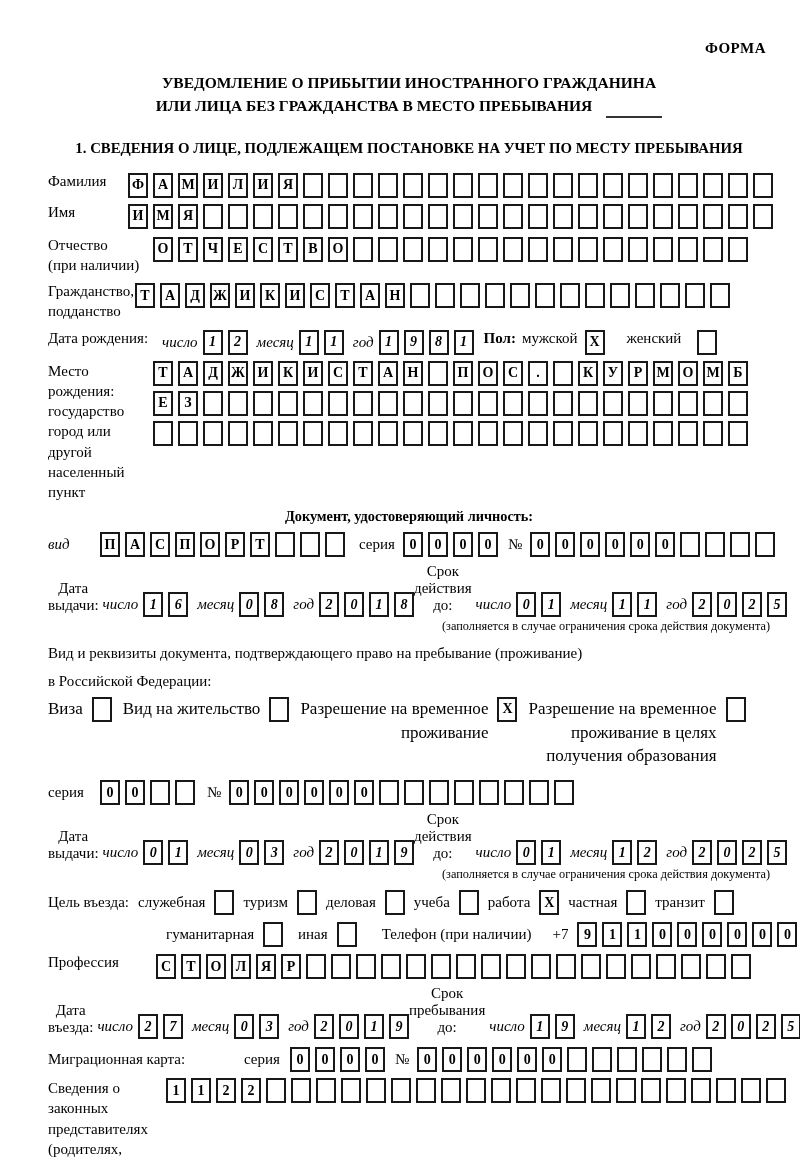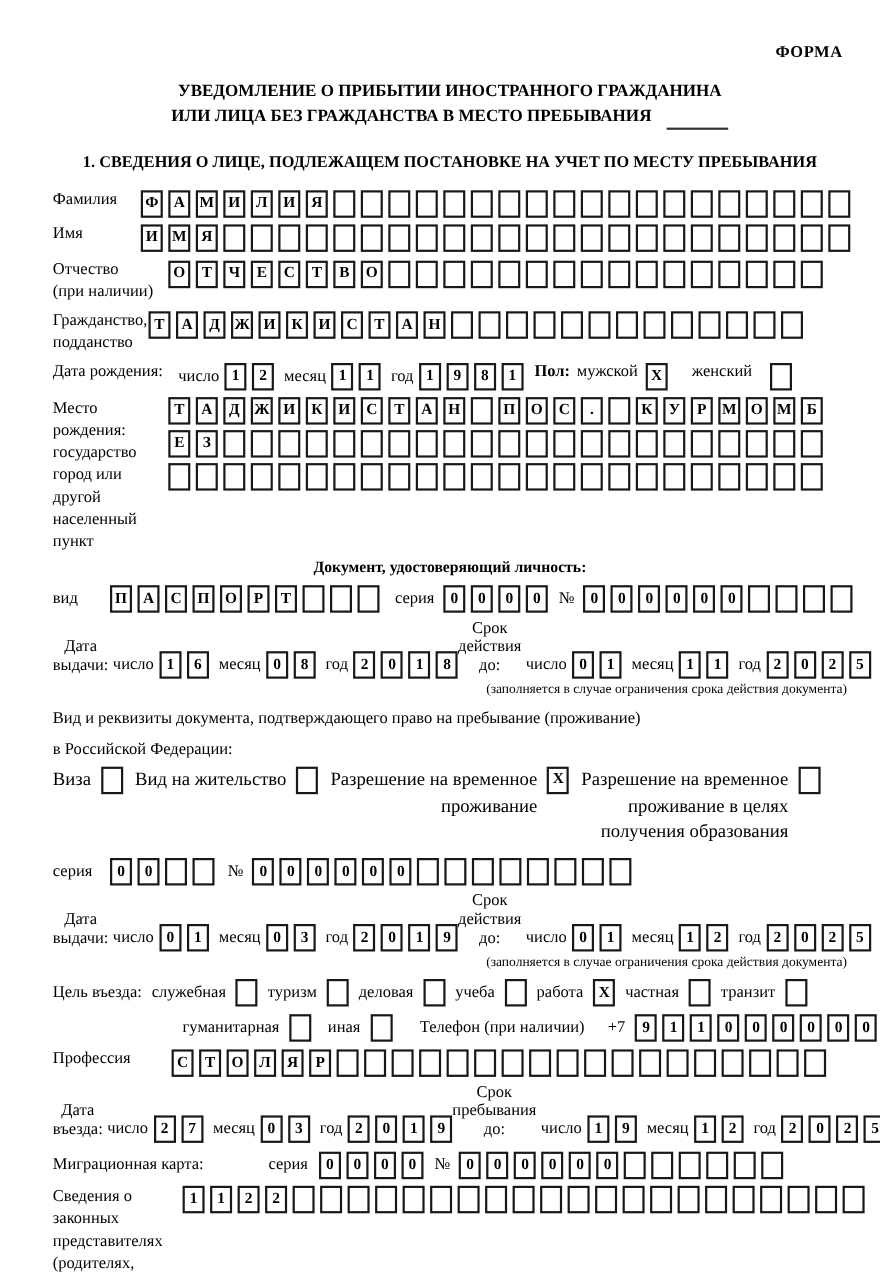--- a/index.html
+++ b/index.html
@@ -20,21 +20,21 @@
   .row { display:flex; align-items:flex-start; margin-bottom:6px; }
   .lbl { font-size:15px; flex:0 0 auto; }
   .ml { white-space:pre-line; line-height:1.35; }
   .cells { display:flex; gap:5px; flex:0 0 auto; }
   .cell {
     flex:0 0 auto; width:16px; height:21px; border:2px solid #181818;
     display:flex; align-items:center; justify-content:center;
     font-size:14px; font-weight:600;
   }
   .stackrows { display:flex; flex-direction:column; gap:5px; }
-  .dg { display:flex; align-items:center; gap:5px; }
+  .dg { display:flex; align-items:center; gap:5px;font-style:italic; }
   .dg .lbl { margin-left:4px; }
   .date-head { font-size:15px; text-align:center; margin-bottom:3px; }
   .twocol { display:flex; justify-content:space-between; margin-bottom:2px; padding-right:10px; }
   .date-col { display:flex; flex-direction:row; align-items:flex-end; }
   .note { font-size:12.3px; text-align:right; margin:1px 0 8px 0; }
   .intro { font-size:15px; line-height:1.55; margin:2px 0 4px 0;font-family:Liberation Serif, serif; }
   .opts { display:flex; align-items:flex-start; gap:11px; margin:4px 0 12px 0; }
   .opt { display:flex; align-items:flex-start; gap:9px; }
   .opt-lbl { font-size:17px; text-align:right; white-space:pre-line; line-height:1.4; }
   .purline { display:flex; align-items:center; gap:9px; margin-bottom:7px; flex-wrap:nowrap; }
@@ -302,21 +302,21 @@
           <span class="cell"></span>
           <span class="cell"></span>
           <span class="cell"></span>
         </span>
     </span>
   </div>
 
   <div class="dochead">Документ, удостоверяющий личность:</div>
 
   <div class="row" style="align-items:center;">
-    <span class="lbl" style="width:52px;">вид</span>
+    <span class="lbl" style="width:52px;font-style:italic;">вид</span>
     <span class="cells">
         <span class="cell">П</span>
         <span class="cell">А</span>
         <span class="cell">С</span>
         <span class="cell">П</span>
         <span class="cell">О</span>
         <span class="cell">Р</span>
         <span class="cell">Т</span>
         <span class="cell"></span>
         <span class="cell"></span>

